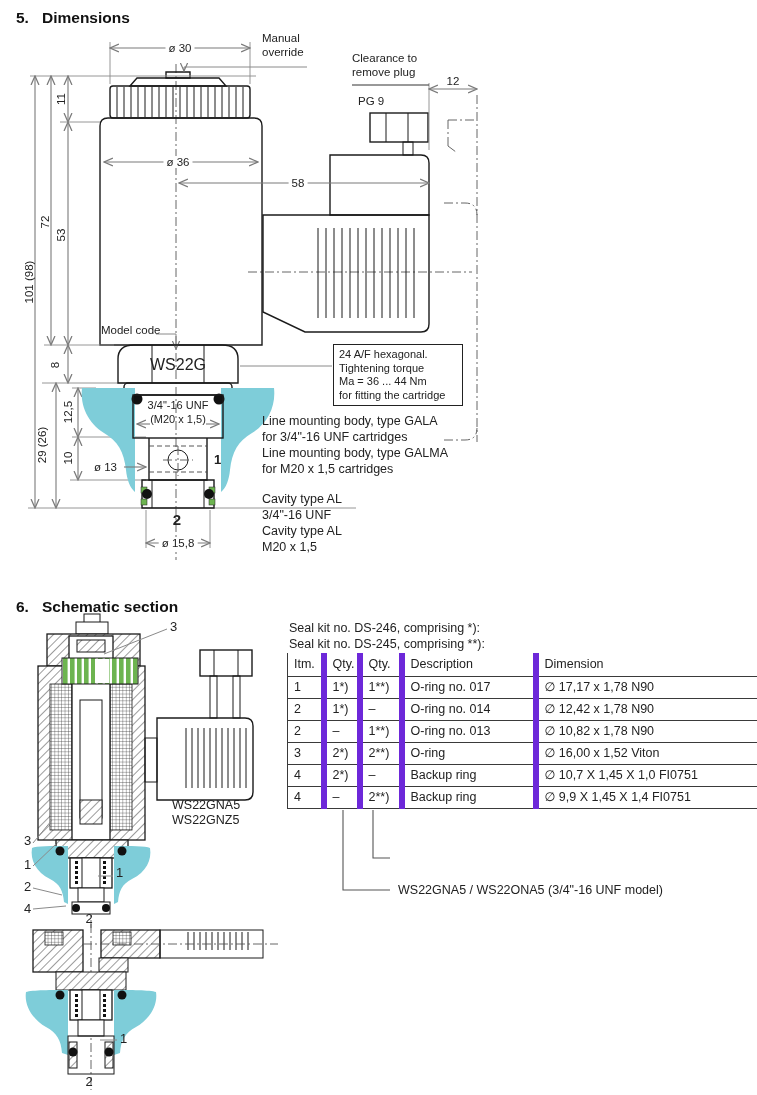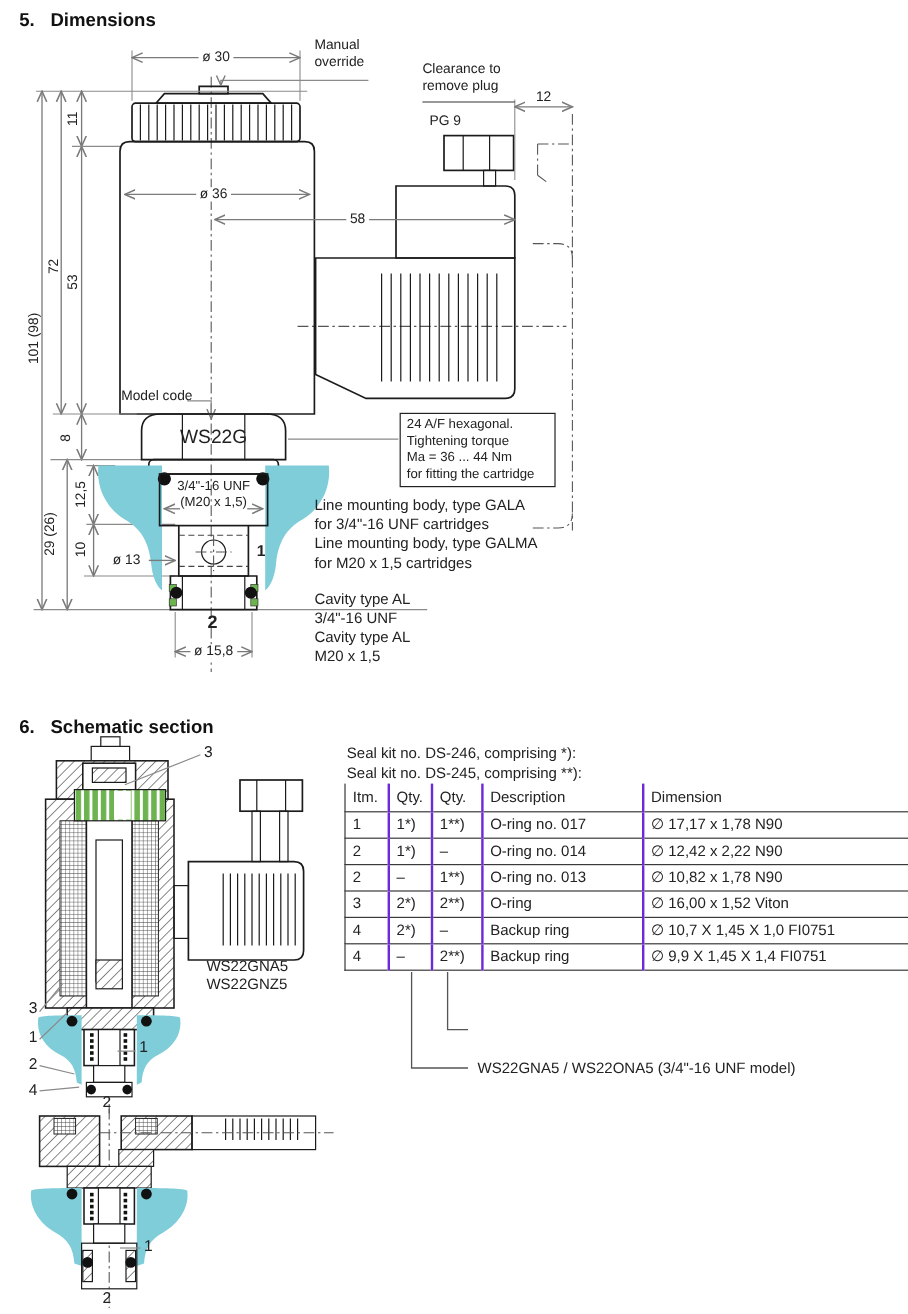--- a/index.html
+++ b/index.html
@@ -38,21 +38,21 @@
   .h{position:absolute;font-weight:bold;font-size:15.5px;color:#111;white-space:nowrap;}
   .notebox{position:absolute;border:1.5px solid #222;background:#fff;font-size:11px;
            line-height:13.5px;padding:3px 5px;}
   .notebox div{white-space:nowrap;}
   
   .tbl{position:absolute;left:287px;top:653px;width:470px;border-collapse:collapse;
        table-layout:fixed;font-size:12.5px;color:#222;}
   .tbl th,.tbl td{border-bottom:1px solid #3a3a3a;text-align:left;font-weight:normal;
        padding:2px 6px 3px 6px;height:16px;line-height:16px;overflow:hidden;white-space:nowrap;}
   .tbl th{height:18px;}
-  .tbl th:nth-child(-n+4),.tbl td:nth-child(-n+4){border-right:2px solid #6d28d9;}
+  .tbl th:nth-child(-n+4),.tbl td:nth-child(-n+4){border-right:6px solid #6d28d9;}
   .tbl th:first-child,.tbl td:first-child{border-left:1px solid #3a3a3a;}
 </style>
 </head>
 <body>
 
 <div class="page">
 
 <svg width="757" height="1095" viewBox="0 0 757 1095">
   <defs>
     <marker id="arr" viewBox="0 0 10 10" refX="9" refY="5" markerWidth="9" markerHeight="9" orient="auto-start-reverse">
@@ -330,21 +330,21 @@
           <td>1*)</td>
           <td>1**)</td>
           <td>O-ring no. 017</td>
           <td>∅ 17,17 x 1,78 N90</td>
   </tr>
   <tr>
     <td>2</td>
           <td>1*)</td>
           <td>–</td>
           <td>O-ring no. 014</td>
-          <td>∅ 12,42 x 2,22 N90</td>
+          <td>∅ 12,42 x 1,78 N90</td>
   </tr>
   <tr>
     <td>2</td>
           <td>–</td>
           <td>1**)</td>
           <td>O-ring no. 013</td>
           <td>∅ 10,82 x 1,78 N90</td>
   </tr>
   <tr>
     <td>3</td>

